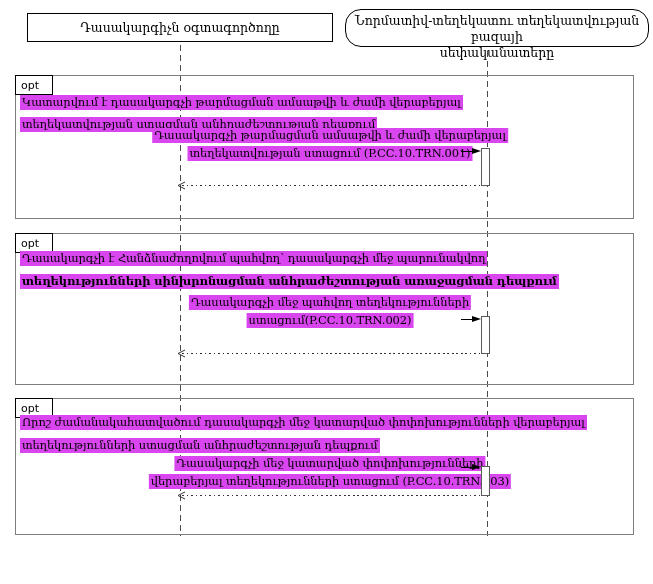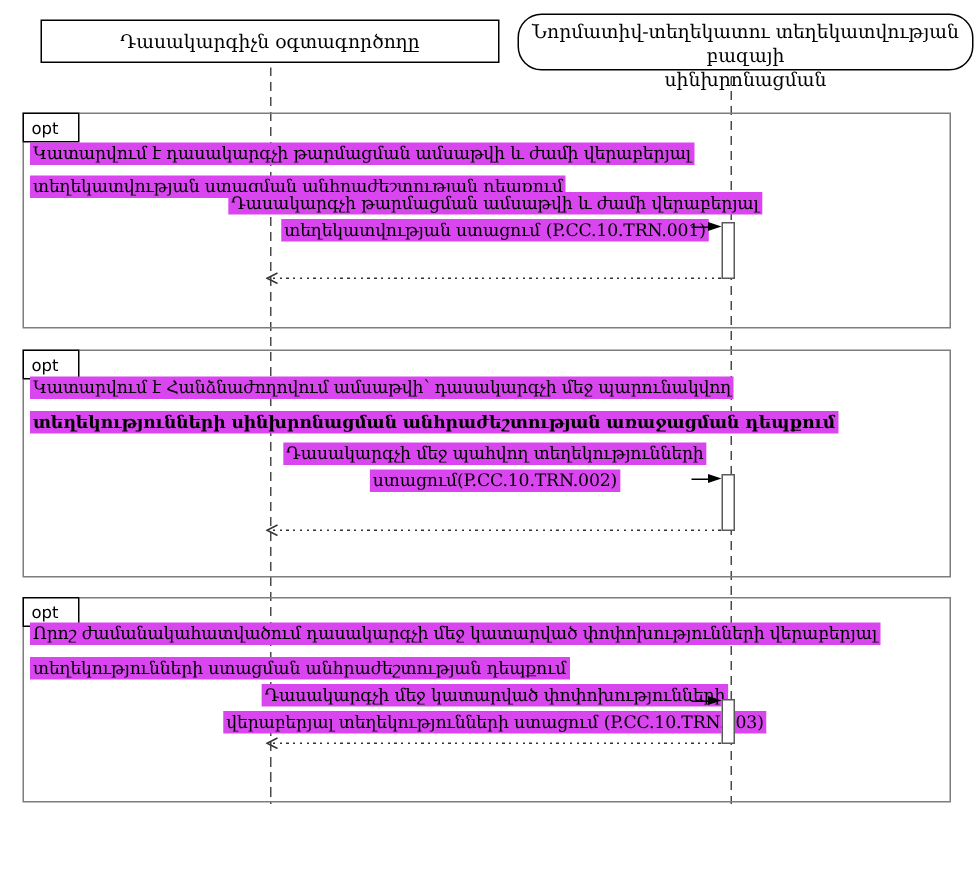--- a/index.html
+++ b/index.html
@@ -63,21 +63,21 @@
 <div class="canvas">
 
   <div class="lifeline lifeline-left"></div>
   <div class="lifeline lifeline-right"></div>
 
   <div class="actor actor-left">
     <span>Դասակարգիչն օգտագործողը</span>
   </div>
   <div class="actor actor-right">
     <div>Նորմատիվ-տեղեկատու տեղեկատվության բազայի</div>
-    <div>սինխրոնացման</div>
+    <div>սեփականատերը</div>
   </div>
 
   <div class="frag frag1">
     <div class="opt-tab">opt</div>
   </div>
   <div class="txt guard g1a">Կատարվում է դասակարգչի թարմացման ամսաթվի և ժամի վերաբերյալ</div>
   <div class="txt guard g1b">տեղեկատվության ստացման անհրաժեշտության դեպքում</div>
   <div class="txt msg m1a">Դասակարգչի թարմացման ամսաթվի և ժամի վերաբերյալ</div>
   <div class="txt msg m1b">տեղեկատվության ստացում (P.CC.10.TRN.001)</div>
   <div class="req req1">
@@ -86,21 +86,21 @@
   </div>
   <div class="activation bar1"></div>
   <div class="ret ret1"></div>
   <svg class="ret-head rh1" viewBox="0 0 9 9" width="9" height="9">
     <path d="M8 1 L1 4.5 L8 8" stroke="#333" fill="none" stroke-width="1"></path>
   </svg>
 
   <div class="frag frag2">
     <div class="opt-tab">opt</div>
   </div>
-  <div class="txt guard g2a">Կատարվում է Հանձնաժողովում ամսաթվի՝ դասակարգչի մեջ պարունակվող</div>
+  <div class="txt guard g2a">Դասակարգչի է Հանձնաժողովում պահվող՝ դասակարգչի մեջ պարունակվող</div>
   <div class="txt guard g2b">տեղեկությունների սինխրոնացման անհրաժեշտության առաջացման դեպքում</div>
   <div class="txt msg m2a">Դասակարգչի մեջ պահվող տեղեկությունների</div>
   <div class="txt msg m2b">ստացում(P.CC.10.TRN.002)</div>
   <div class="req req2">
     <span class="shaft"></span>
     <span class="head"></span>
   </div>
   <div class="activation bar2"></div>
   <div class="ret ret2"></div>
   <svg class="ret-head rh2" viewBox="0 0 9 9" width="9" height="9">

